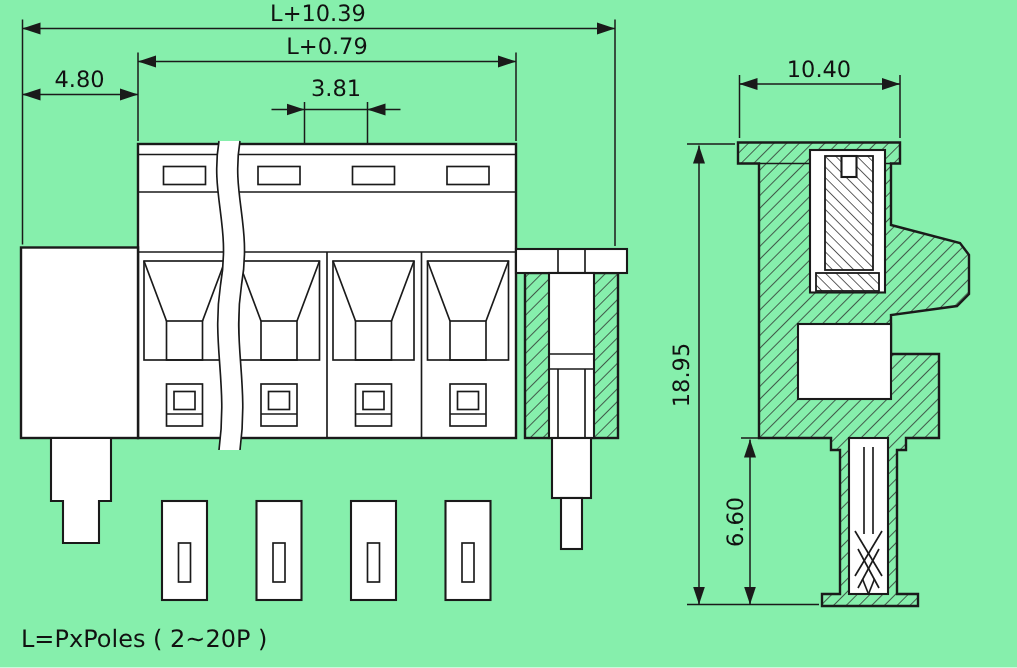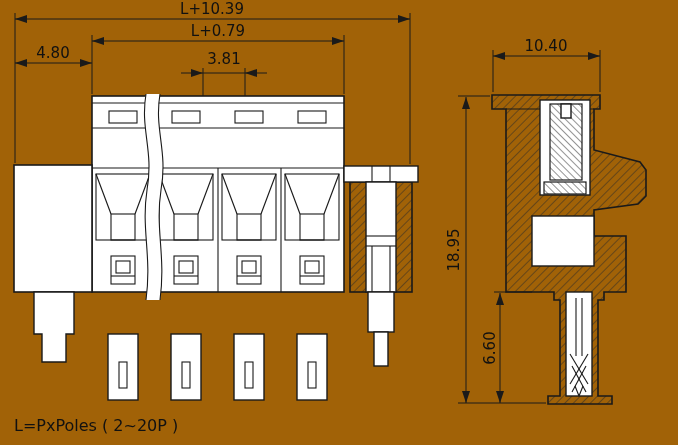--- a/index.html
+++ b/index.html
@@ -5,21 +5,21 @@
   html, body {
     margin: 0;
     padding: 0;
     background: #ffffff;
     font-family: "DejaVu Sans", sans-serif;
   }
   .canvas {
     position: relative;
     width: 678px;
     height: 445px;
-    background: #a16207;
+    background: #86efac;
     overflow: hidden;
   }
   svg { display: block; }
   .ol  { fill:#ffffff; stroke:#1a1a1a; stroke-width:1.6; }
   .thin{ fill:none; stroke:#1a1a1a; stroke-width:1.1; }
   .dim { fill:none; stroke:#1a1a1a; stroke-width:1; }
   .ht  { fill:url(#hatch);  stroke:#1a1a1a; stroke-width:1.6; }
   .ht2 { fill:url(#hatch2); stroke:#1a1a1a; stroke-width:1.2; }
   .wh  { fill:#ffffff; stroke:#1a1a1a; stroke-width:1.4; }
   .mask{ fill:#ffffff; stroke:none; }

